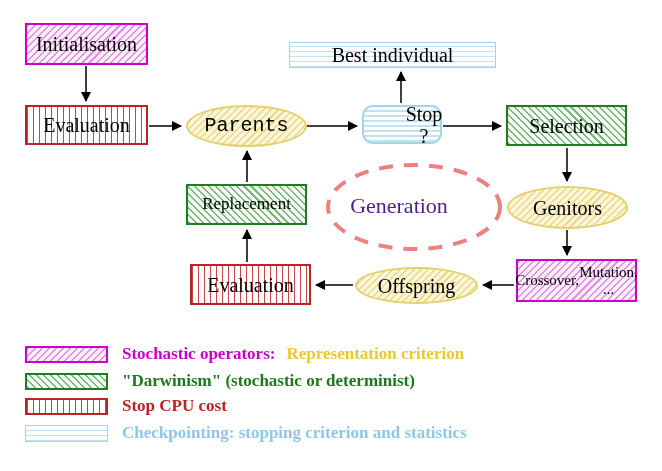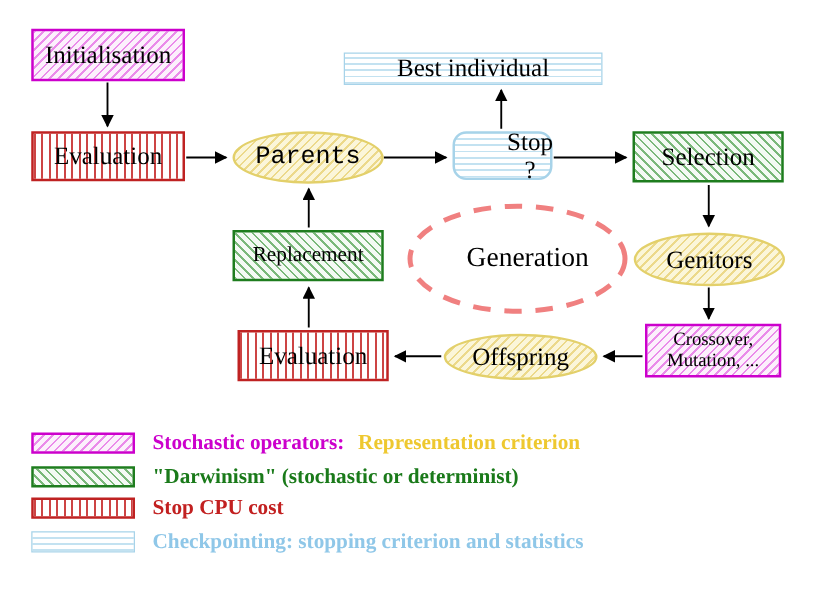--- a/index.html
+++ b/index.html
@@ -29,22 +29,22 @@
   .stripes-cyan{
     border:2px solid #a7d3e9;
     background:repeating-linear-gradient(0deg,#c3e2f1 0,#c3e2f1 1.5px,#ffffff 1.5px,#ffffff 5px);
   }
   .hatch-yellow{
     border:2px solid #e3d06a;
     background:repeating-linear-gradient(135deg,#ecd98a 0,#ecd98a 1.5px,#fbf6d9 1.5px,#fbf6d9 5px);
   }
   .small-label{font-size:15px;}
   .generation-label{
-    position:absolute;left:327px;top:193px;width:144px;text-align:right;
-    color:#000000;font-size:22px;
+    position:absolute;left:327px;top:193px;width:144px;text-align:center;
+    color:#4c1d95;font-size:22px;
   }
   .legend-row{position:absolute;display:flex;align-items:center;font-weight:bold;font-size:17px;}
   .swatch{width:83px;height:17px;box-sizing:border-box;margin-right:14px;flex:none;}
   .t-magenta{color:#cc00cc;}
   .t-gold{color:#eec82f;margin-left:11px;}
   .t-green{color:#1a7a1a;}
   .t-red{color:#c22020;}
   .t-blue{color:#8fc7e8;}
 </style>
 </head>
@@ -77,37 +77,37 @@
   </div>
 
   <div class="node stripes-red" style="left:25px;top:105px;width:123px;height:40px;">
     <span>Evaluation</span>
   </div>
 
   <div class="node ellipse hatch-yellow" style="left:186px;top:105px;width:121px;height:42px;font-family:Liberation Mono, monospace;">
     <span>Parents</span>
   </div>
 
-  <div class="node stripes-cyan" style="left:275px;top:42px;width:207px;height:26px;border-width:1px;">
+  <div class="node stripes-cyan" style="left:289px;top:42px;width:207px;height:26px;border-width:1px;">
     <span>Best individual</span>
   </div>
 
   <div class="node rounded stripes-cyan" style="left:362px;top:105px;width:80px;height:39px;">
     <span>Stop ?</span>
   </div>
 
   <div class="node hatch-green" style="left:506px;top:105px;width:121px;height:41px;">
     <span>Selection</span>
   </div>
 
   <div class="node ellipse hatch-yellow" style="left:507px;top:186px;width:121px;height:43px;">
     <span>Genitors</span>
   </div>
 
-  <div class="node hatch-magenta small-label" style="left:516px;top:259px;width:109px;height:43px;flex-direction:column;">
+  <div class="node hatch-magenta small-label" style="left:516px;top:259px;width:121px;height:43px;flex-direction:row;">
     <span>Crossover,</span>
     <span>Mutation, ...</span>
   </div>
 
   <div class="node ellipse hatch-yellow" style="left:355px;top:267px;width:123px;height:37px;">
     <span>Offspring</span>
   </div>
 
   <div class="node stripes-red" style="left:190px;top:264px;width:121px;height:41px;">
     <span>Evaluation</span>

